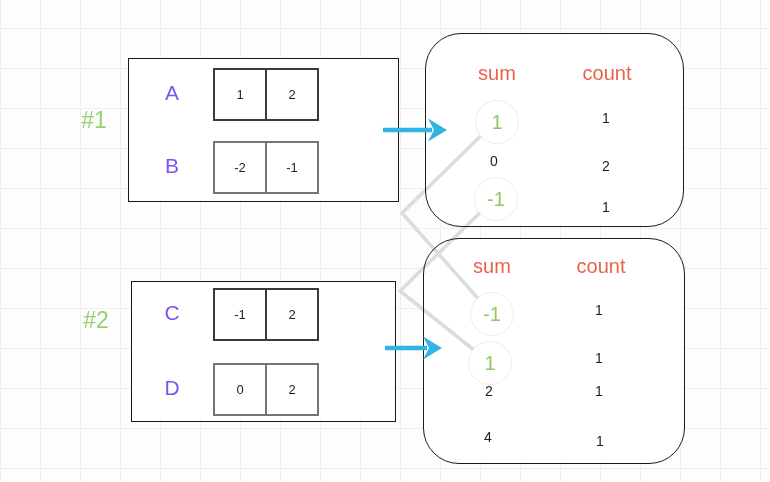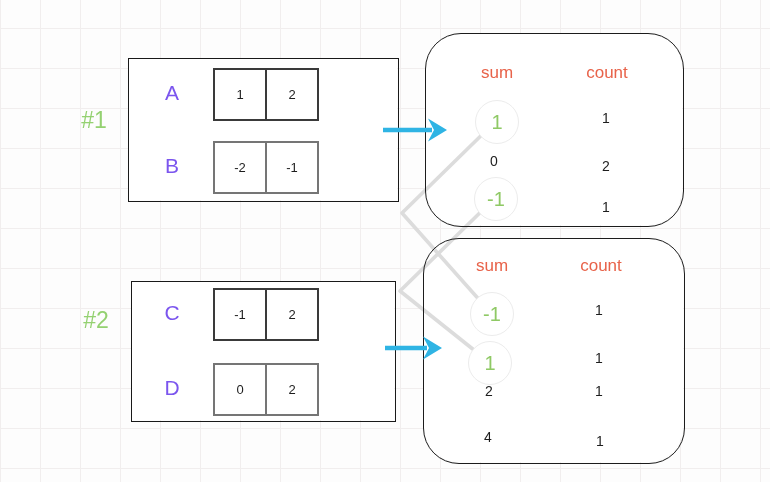--- a/index.html
+++ b/index.html
@@ -27,21 +27,21 @@
   .arrow-shaft{stroke:var(--arrow-cyan,#2fb4e4);stroke-width:4.6;stroke-linecap:butt;}
   .arrow-head{fill:var(--arrow-cyan,#2fb4e4);}
   .tag{color:var(--group-green,#94d171);font-size:23px;font-weight:500;}
   .rowlabel{color:var(--label-purple,#7b55ee);font-size:21px;font-weight:500;}
   .cells{position:absolute;display:flex;}
   .cell{width:50px;height:49px;background:#fff;display:flex;align-items:center;justify-content:center;
         font-size:13px;color:#1d1d1d;}
   .cells.dark .cell{border:2px solid #3a3a3a;}
   .cells.gray .cell{border:2px solid #757575;}
   .cell + .cell{margin-left:-2px;}
-  .hdr{color:var(--accent-orange,#e8634a);font-size:17px;}
+  .hdr{color:var(--accent-orange,#e8634a);font-size:20px;}
   .plainval{color:#1d1d1d;font-size:14px;}
   .circle{
     position:absolute;width:42px;height:42px;border-radius:50%;
     background:#fff;border:1.6px solid #ececec;
     display:flex;align-items:center;justify-content:center;
     color:var(--accent-green,#8fc965);font-size:20px;
   }
 </style>
 </head>
 <body>

